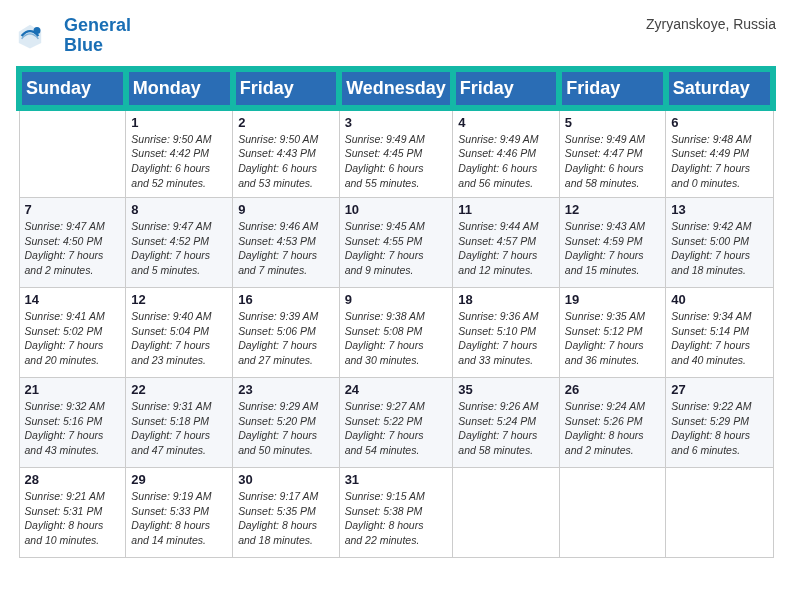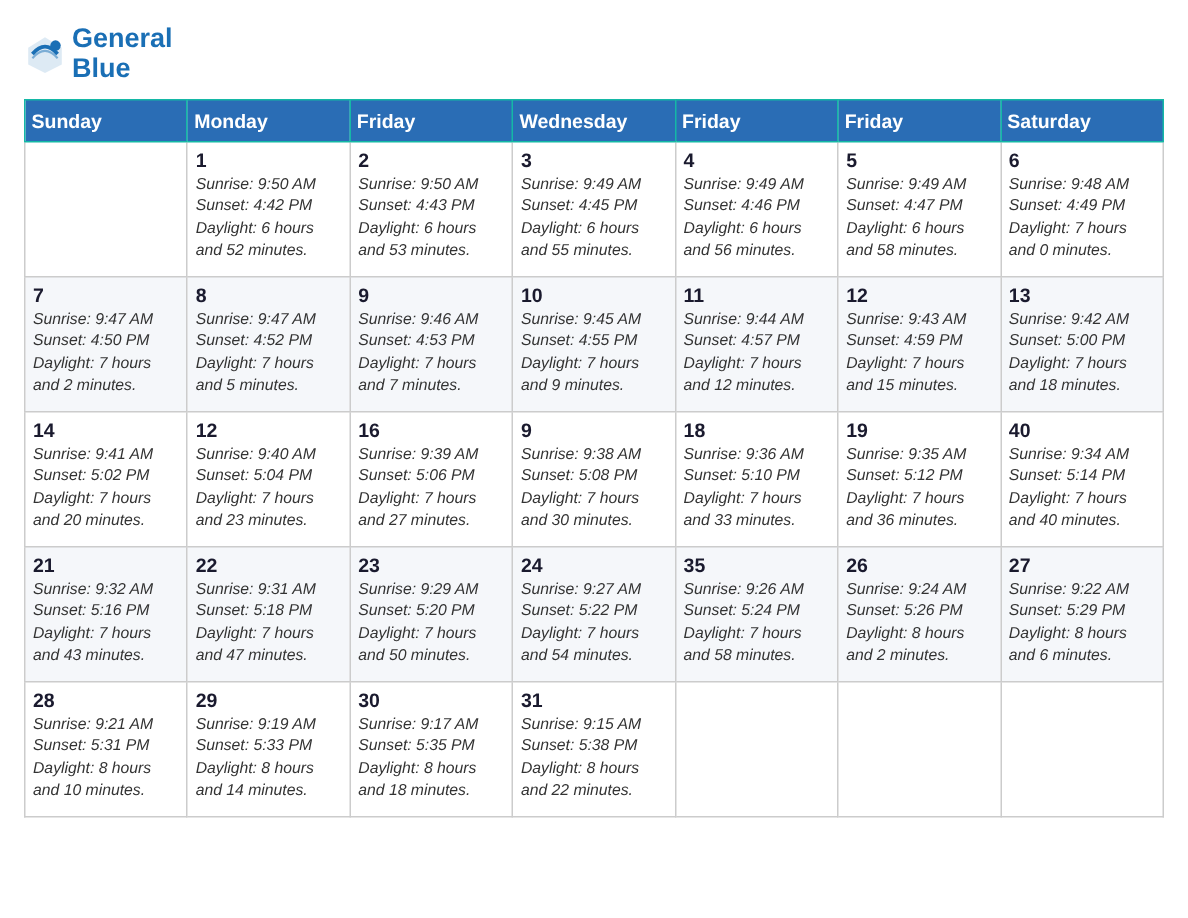--- a/index.html
+++ b/index.html
@@ -12,21 +12,21 @@
     }
     .header {
       display: flex;
       justify-content: space-between;
       align-items: flex-start;
       margin-bottom: 10px;
     }
     .logo {
       display: flex;
       align-items: center;
-      gap: 4px;
+      gap: 20px;
     }
     .logo-text {
       font-size: 18px;
       font-weight: bold;
       color: #1a1a2e;
       line-height: 1.1;
     }
     .logo-text span {
       color: #1a6fb5;
     }
@@ -49,23 +49,23 @@
     .calendar {
       width: 100%;
       border-collapse: collapse;
       font-size: 11px;
     }
     .calendar thead tr th {
       background-color: #2a6db5;
       color: #fff;
       padding: 6px 4px;
       text-align: left;
-      font-size: 13px;
-      font-weight: bold;
-      border: 1px solid #14b8a6;
+      font-size: 18px;
+      font-weight: bold;
+      border: 6px solid #14b8a6;
     }
     .calendar tbody tr td {
       border: 1px solid #ccc;
       vertical-align: top;
       padding: 4px 5px;
       width: calc(100% / 7);
       height: 90px;
       background: #fff;
     }
     .calendar tbody tr:nth-child(even) td {
@@ -98,20 +98,21 @@
       <path d="M8 20 Q20 6 32 20" stroke="#1a6fb5" stroke-width="3.5" fill="none"></path>
       <path d="M8 24 Q20 10 32 24" stroke="#1a6fb5" stroke-width="2" fill="none" opacity="0.5"></path>
       <circle cx="30" cy="12" r="5" fill="#1a6fb5"></circle>
     </svg>
     <div class="logo-text">
       <div><span>General</span></div>
       <div><span>Blue</span></div>
     </div>
   </div>
   <div class="title-block">
+    <div class="location">Zyryanskoye, Russia</div>
   </div>
 </div>
 
 <table class="calendar">
   <thead>
     <tr>
     <th>Sunday</th>
         <th>Monday</th>
         <th>Friday</th>
         <th>Wednesday</th>

